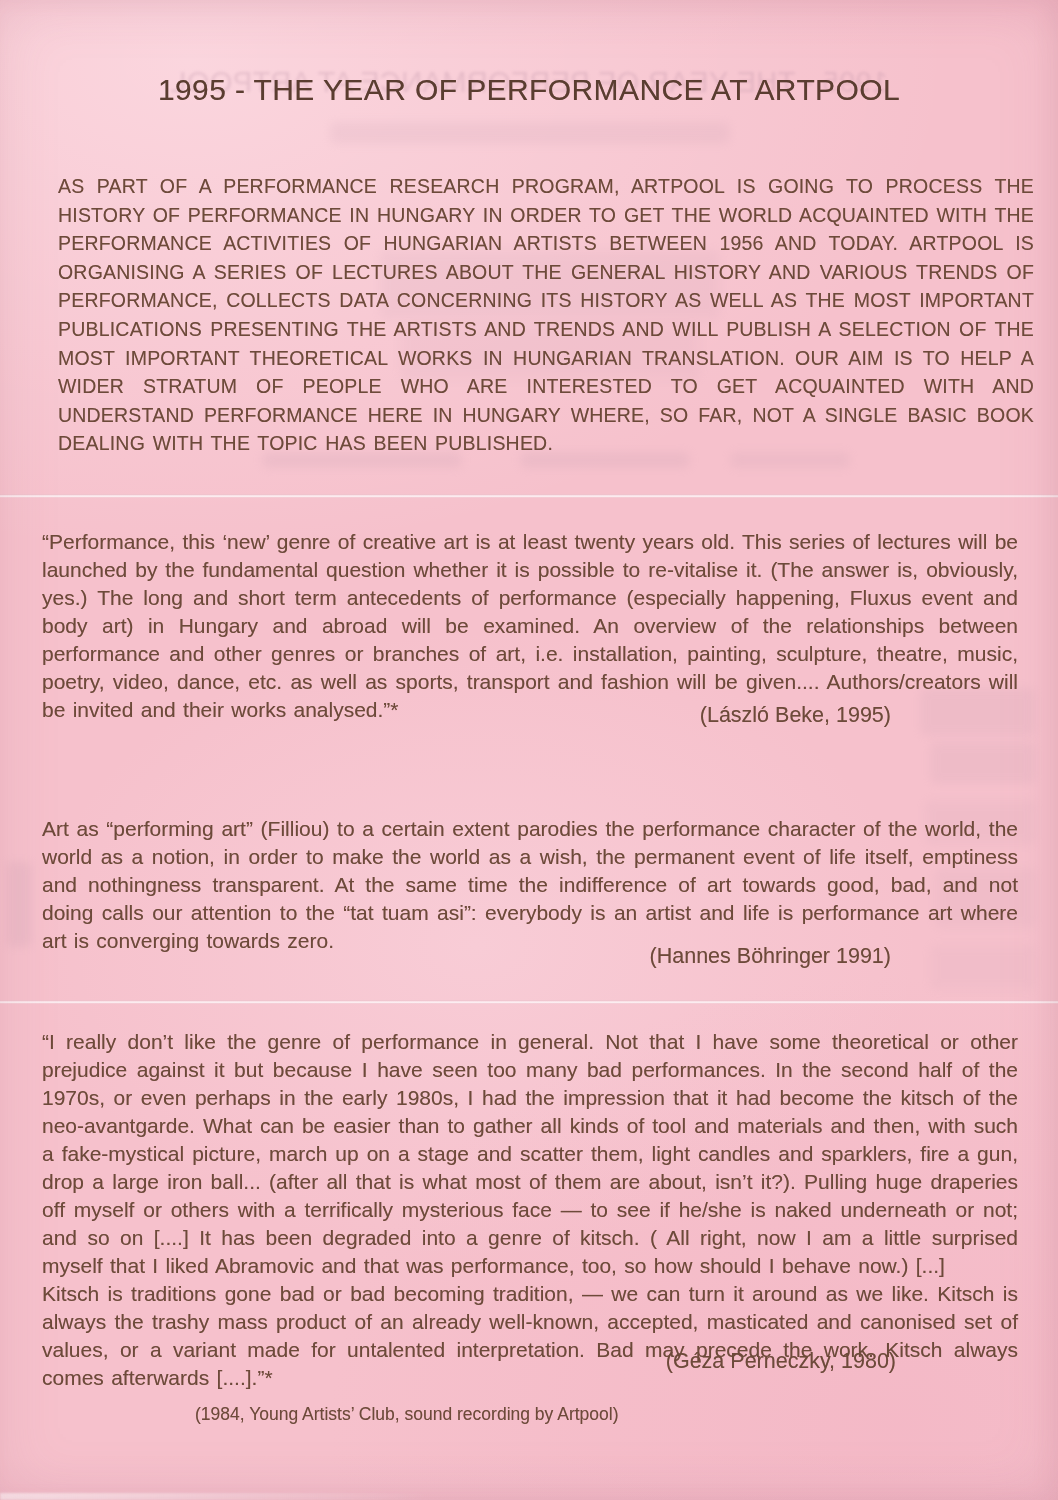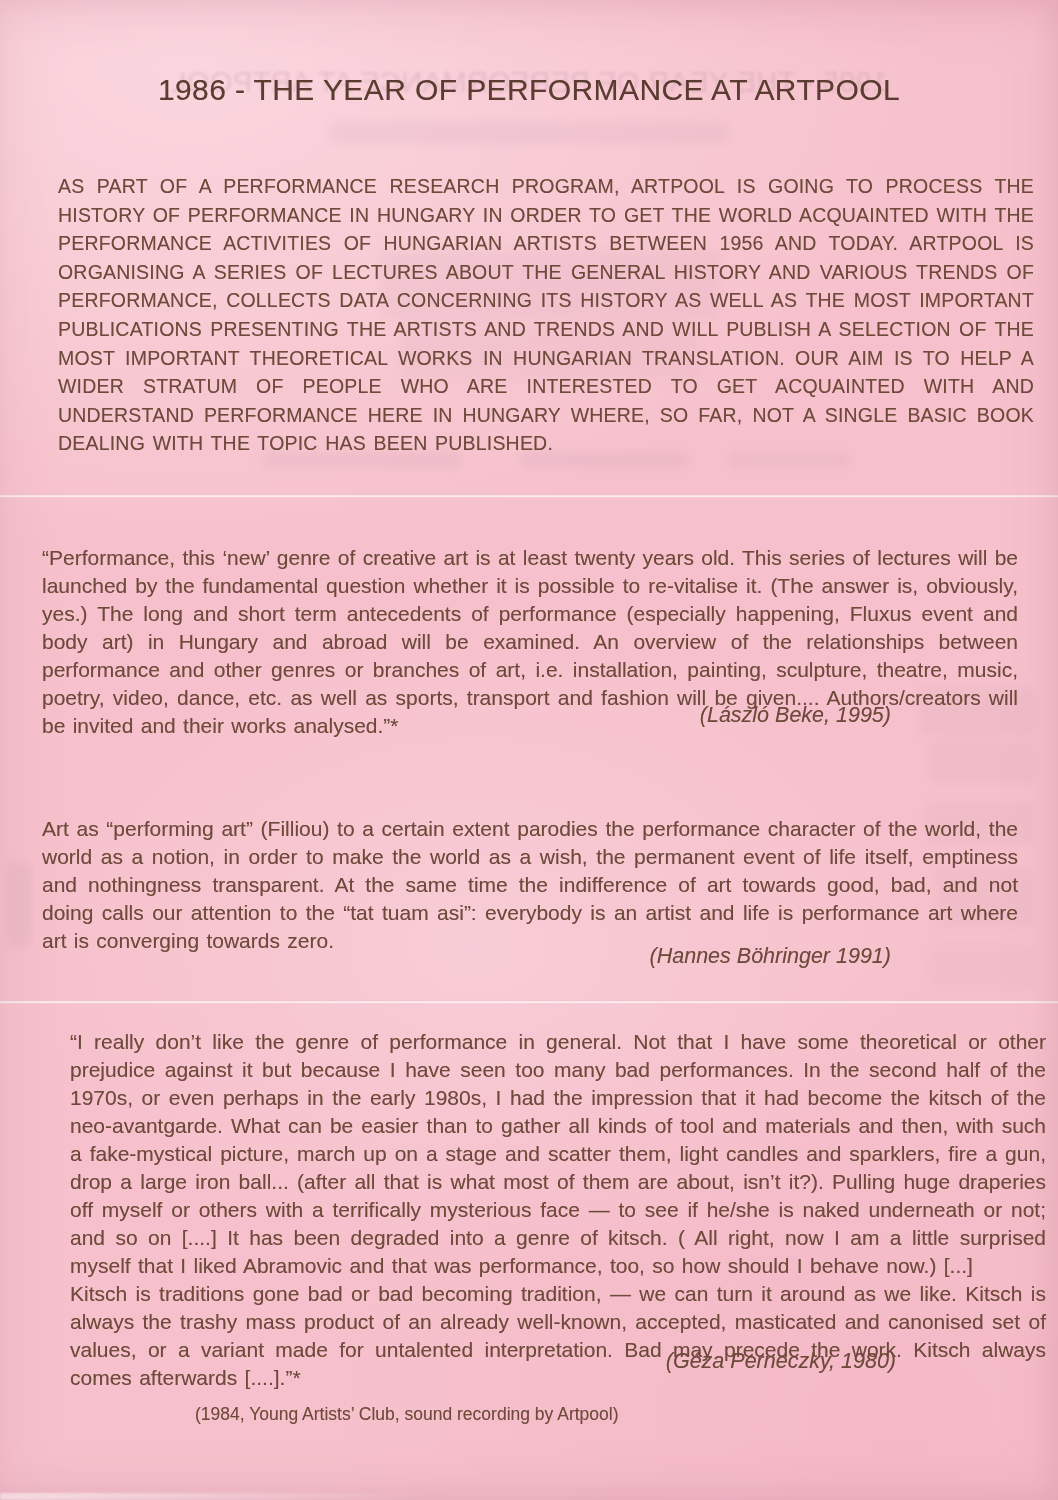--- a/index.html
+++ b/index.html
@@ -47,29 +47,28 @@
   .intro{
     top:172px;
     font-size:19.5px;line-height:28.6px;
     word-spacing:2px;letter-spacing:0.2px;margin-left:16px;
   }
   .quote{
     font-size:21px;line-height:28px;
     word-spacing:1.5px;
   }
   .quote p{margin:0;text-align:justify;}
-  .q1{top:544px;}
+  .q1{top:528px;}
   .q2{top:815px;}
-  .q3{top:1028px;margin-left:28px;}
+  .q3{top:1028px;}
   .attribution{
     position:absolute;
     color:var(--ink);
     font-size:21.5px;
     text-shadow:0 0 0.5px rgba(109,74,58,0.4);
-    font-style:italic;
   }
   .attr1{top:703px;right:167px;}
   .attr2{top:944px;right:167px;}
   .attr3{top:1349px;right:162px;}
   .footnote{
     position:absolute;
     color:var(--ink);
     font-size:17.5px;
     text-shadow:0 0 0.4px rgba(109,74,58,0.35);
   }
@@ -128,21 +127,21 @@
   <div class="ghost-rect" style="top:742px;left:930px;width:105px;height:42px;"></div>
   <div class="ghost-rect" style="top:800px;left:925px;width:110px;height:45px;opacity:0.12;"></div>
   <div class="ghost-rect" style="top:868px;left:935px;width:100px;height:60px;opacity:0.12;"></div>
   <div class="ghost-rect" style="top:945px;left:930px;width:105px;height:45px;opacity:0.10;"></div>
   <div class="ghost-rect" style="top:862px;left:6px;width:26px;height:85px;opacity:0.20;"></div>
 
   <div class="crease crease1"></div>
   <div class="crease crease2"></div>
 
   <div class="title">
-    <div>1986 - THE YEAR OF PERFORMANCE AT ARTPOOL</div>
+    <div>1995 - THE YEAR OF PERFORMANCE AT ARTPOOL</div>
   </div>
 
   <div class="para intro">AS PART OF A PERFORMANCE RESEARCH PROGRAM, ARTPOOL IS GOING TO PROCESS THE HISTORY OF PERFORMANCE IN HUNGARY IN ORDER TO GET THE WORLD ACQUAINTED WITH THE PERFORMANCE ACTIVITIES OF HUNGARIAN ARTISTS BETWEEN 1956 AND TODAY. ARTPOOL IS ORGANISING A SERIES OF LECTURES ABOUT THE GENERAL HISTORY AND VARIOUS TRENDS OF PERFORMANCE, COLLECTS DATA CONCERNING ITS HISTORY AS WELL AS THE MOST IMPORTANT PUBLICATIONS PRESENTING THE ARTISTS AND TRENDS AND WILL PUBLISH A SELECTION OF THE MOST IMPORTANT THEORETICAL WORKS IN HUNGARIAN TRANSLATION. OUR AIM IS TO HELP A WIDER STRATUM OF PEOPLE WHO ARE INTERESTED TO GET ACQUAINTED WITH AND UNDERSTAND PERFORMANCE HERE IN HUNGARY WHERE, SO FAR, NOT A SINGLE BASIC BOOK DEALING WITH THE TOPIC HAS BEEN PUBLISHED.</div>
 
   <div class="para quote q1">“Performance, this ‘new’ genre of creative art is at least twenty years old. This series of lectures will be launched by the fundamental question whether it is possible to re-vitalise it. (The answer is, obviously, yes.) The long and short term antecedents of performance (especially happening, Fluxus event and body art) in Hungary and abroad will be examined. An overview of the relationships between performance and other genres or branches of art, i.e. installation, painting, sculpture, theatre, music, poetry, video, dance, etc. as well as sports, transport and fashion  will be given.... Authors/creators will be invited and their works analysed.”*</div>
   <div class="attribution attr1">(László Beke, 1995)</div>
 
   <div class="para quote q2">Art as “performing art” (Filliou) to a certain extent parodies the performance character of the world, the world as a notion, in order to make the world as a wish, the permanent event of life itself, emptiness and nothingness transparent. At the same time the indifference of art towards good, bad, and not doing calls our attention to the “tat tuam asi”: everybody is an artist and life is performance art where art is converging towards zero.</div>
   <div class="attribution attr2">(Hannes Böhringer 1991)</div>
 

